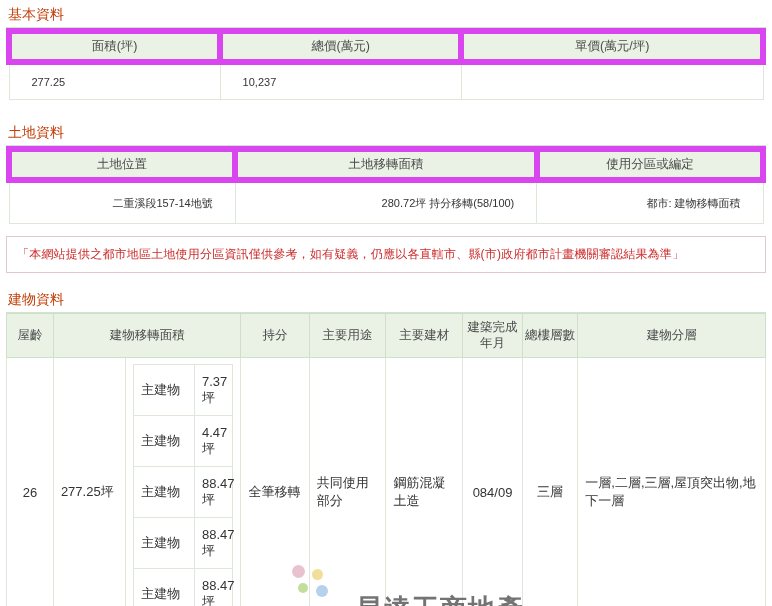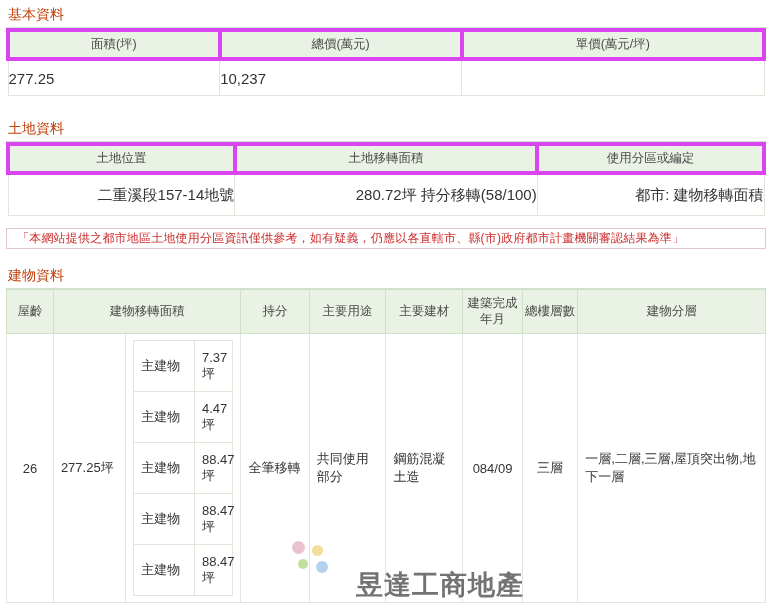--- a/index.html
+++ b/index.html
@@ -39,45 +39,45 @@
   table.grid {
     border-collapse: collapse;
     width: 100%;
     table-layout: fixed;
   }
   table.grid th {
     background: #e9f2e4;
     color: #4a4a4a;
     font-weight: normal;
     font-size: 12.5px;
-    border: 4px solid #d946ef;
+    border: 6px solid #d946ef;
     padding: 4px 4px;
     text-align: center;
   }
   table.grid td {
     border: 1px solid #dfe7da;
-    padding: 7px 0;
-    font-size: 15px;
+    padding: 7px 22px;
+    font-size: 11px;
     color: #333;
     vertical-align: middle;
     background: #ffffff;
   }
 
   
   #basic-table td { height: 20px; }
 
   
   #land-table td { height: 26px; text-align: right; }
 
   .note {
     color: #cc2b2b;
     font-size: 12px;
     border: 1px solid #e3c9c9;
     background: #fff;
-    padding: 1px 10px;
+    padding: 9px 10px;
     margin: 12px 0 14px 0;
     letter-spacing: 0.2px;
   }
 
   
   #building-table {
     border-collapse: collapse;
     width: 100%;
     table-layout: fixed;
   }

